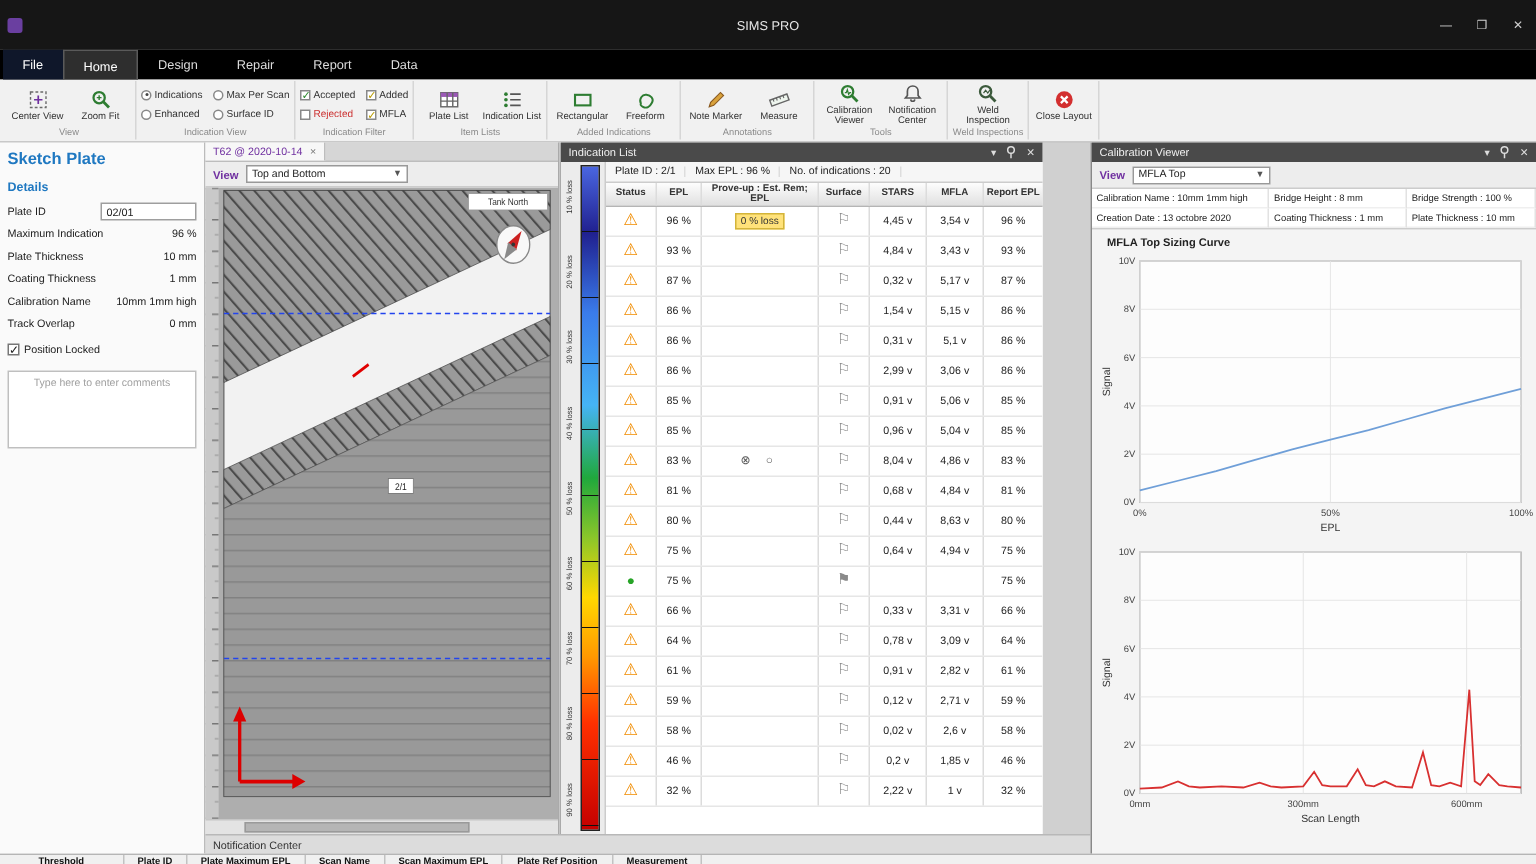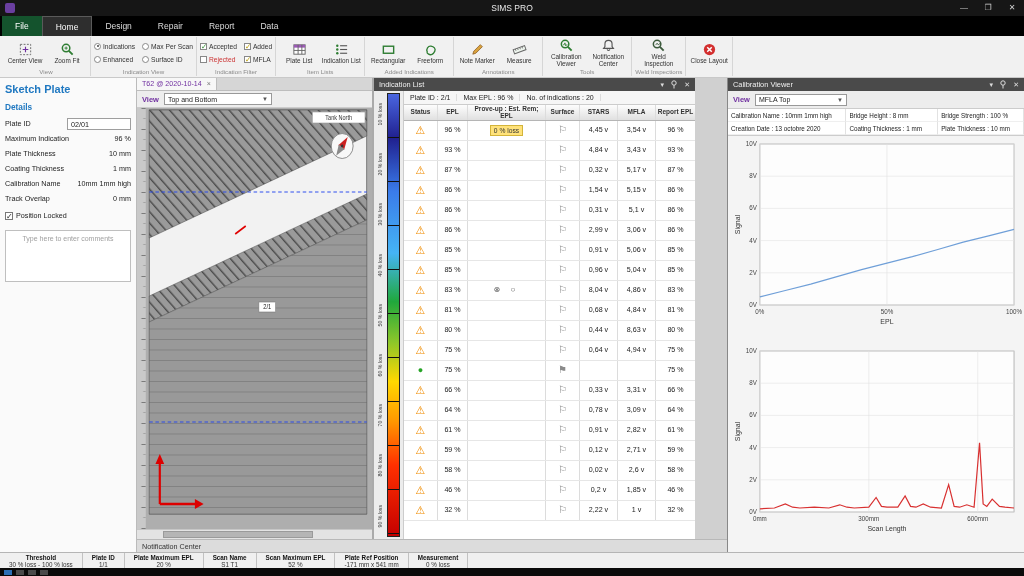--- a/index.html
+++ b/index.html
@@ -1,30 +1,30 @@
 <!DOCTYPE html>
 <html><head>
 <meta charset="utf-8">
 <style>
   *{box-sizing:border-box;margin:0;padding:0}
   html,body{width:1024px;height:576px;overflow:hidden}
   body{font-family:"Liberation Sans","DejaVu Sans",sans-serif;background:#888;position:relative;user-select:none}
   svg text{font-family:"Liberation Sans","DejaVu Sans",sans-serif}
 
   
-  .titlebar{height:16px;background:#161616;color:#e8e8e8;display:flex;align-items:center;position:relative}
+  .titlebar{height:33px;background:#161616;color:#e8e8e8;display:flex;align-items:center;position:relative}
   .app-icon{width:10px;height:10px;margin:0 5px;background:#6a3fa0;border-radius:2px}
   .tb-title{position:absolute;left:0;right:0;text-align:center;font-size:8.5px;pointer-events:none}
   .win-controls{margin-left:auto;display:flex;z-index:2}
   .win-btn{width:24px;text-align:center;font-size:8px;color:#cfcfcf;line-height:16px;cursor:default}
 
   
   .menubar{height:20px;background:#000;display:flex;align-items:stretch;padding-left:2px}
   .menu-tab{color:#ddd;font-size:8.5px;padding:0 13px;display:flex;align-items:center}
-  .menu-tab.accent{background:#14532d;color:#fff}
+  .menu-tab.accent{background:#0f172a;color:#fff}
   .menu-tab.active{background:#2e2e2e;border:1px solid #5a5a5a;border-bottom:none;color:#fff}
 
   
   .ribbon{height:42px;background:#f1f1f1;border-bottom:1px solid #c9c9c9;display:flex;align-items:stretch;padding:1px 2px;overflow:hidden}
   .rib-group{display:flex;flex-direction:column;border-right:1px solid #d6d6d6;padding:0 3px}
   .rib-body{flex:1;display:flex;align-items:center;gap:2px;justify-content:center}
   .rib-btn{display:flex;flex-direction:column;align-items:center;width:40px;font-size:6.4px;color:#333;text-align:center;line-height:1.05;padding-top:1px;cursor:default}
   .rib-icon{height:15px}
   .rib-icon svg{width:15px;height:15px;display:block}
   .rib-lbl{margin-top:1px}
@@ -778,20 +778,21 @@
     <div class="cal-info">
         <div class="cal-cell">Calibration Name : 10mm 1mm high</div>
         <div class="cal-cell">Bridge Height : 8 mm</div>
         <div class="cal-cell">Bridge Strength : 100 %</div>
         <div class="cal-cell">Creation Date : 13 octobre 2020</div>
         <div class="cal-cell">Coating Thickness : 1 mm</div>
         <div class="cal-cell">Plate Thickness : 10 mm</div>
       </div>
     <div class="charts">
         <div class="chart-block">
+          <div class="chart-title">MFLA Top Sizing Curve</div>
           <div class="chart-plot"><svg viewBox="0 0 293 190" width="100%" height="190" preserveAspectRatio="none">
               <rect x="30" y="7" width="255" height="161" fill="#fdfdfd" stroke="#9a9a9a" stroke-width="0.7"></rect>
               <line x1="30" y1="7.0" x2="285" y2="7.0" stroke="#e3e3e3" stroke-width="0.6"></line>
               <text x="27" y="9" font-size="6.3" text-anchor="end" fill="#444">10V</text>
               <line x1="30" y1="39.2" x2="285" y2="39.2" stroke="#e3e3e3" stroke-width="0.6"></line>
               <text x="27" y="41.2" font-size="6.3" text-anchor="end" fill="#444">8V</text>
               <line x1="30" y1="71.4" x2="285" y2="71.4" stroke="#e3e3e3" stroke-width="0.6"></line>
               <text x="27" y="73.4" font-size="6.3" text-anchor="end" fill="#444">6V</text>
               <line x1="30" y1="103.6" x2="285" y2="103.6" stroke="#e3e3e3" stroke-width="0.6"></line>
               <text x="27" y="105.6" font-size="6.3" text-anchor="end" fill="#444">4V</text>

